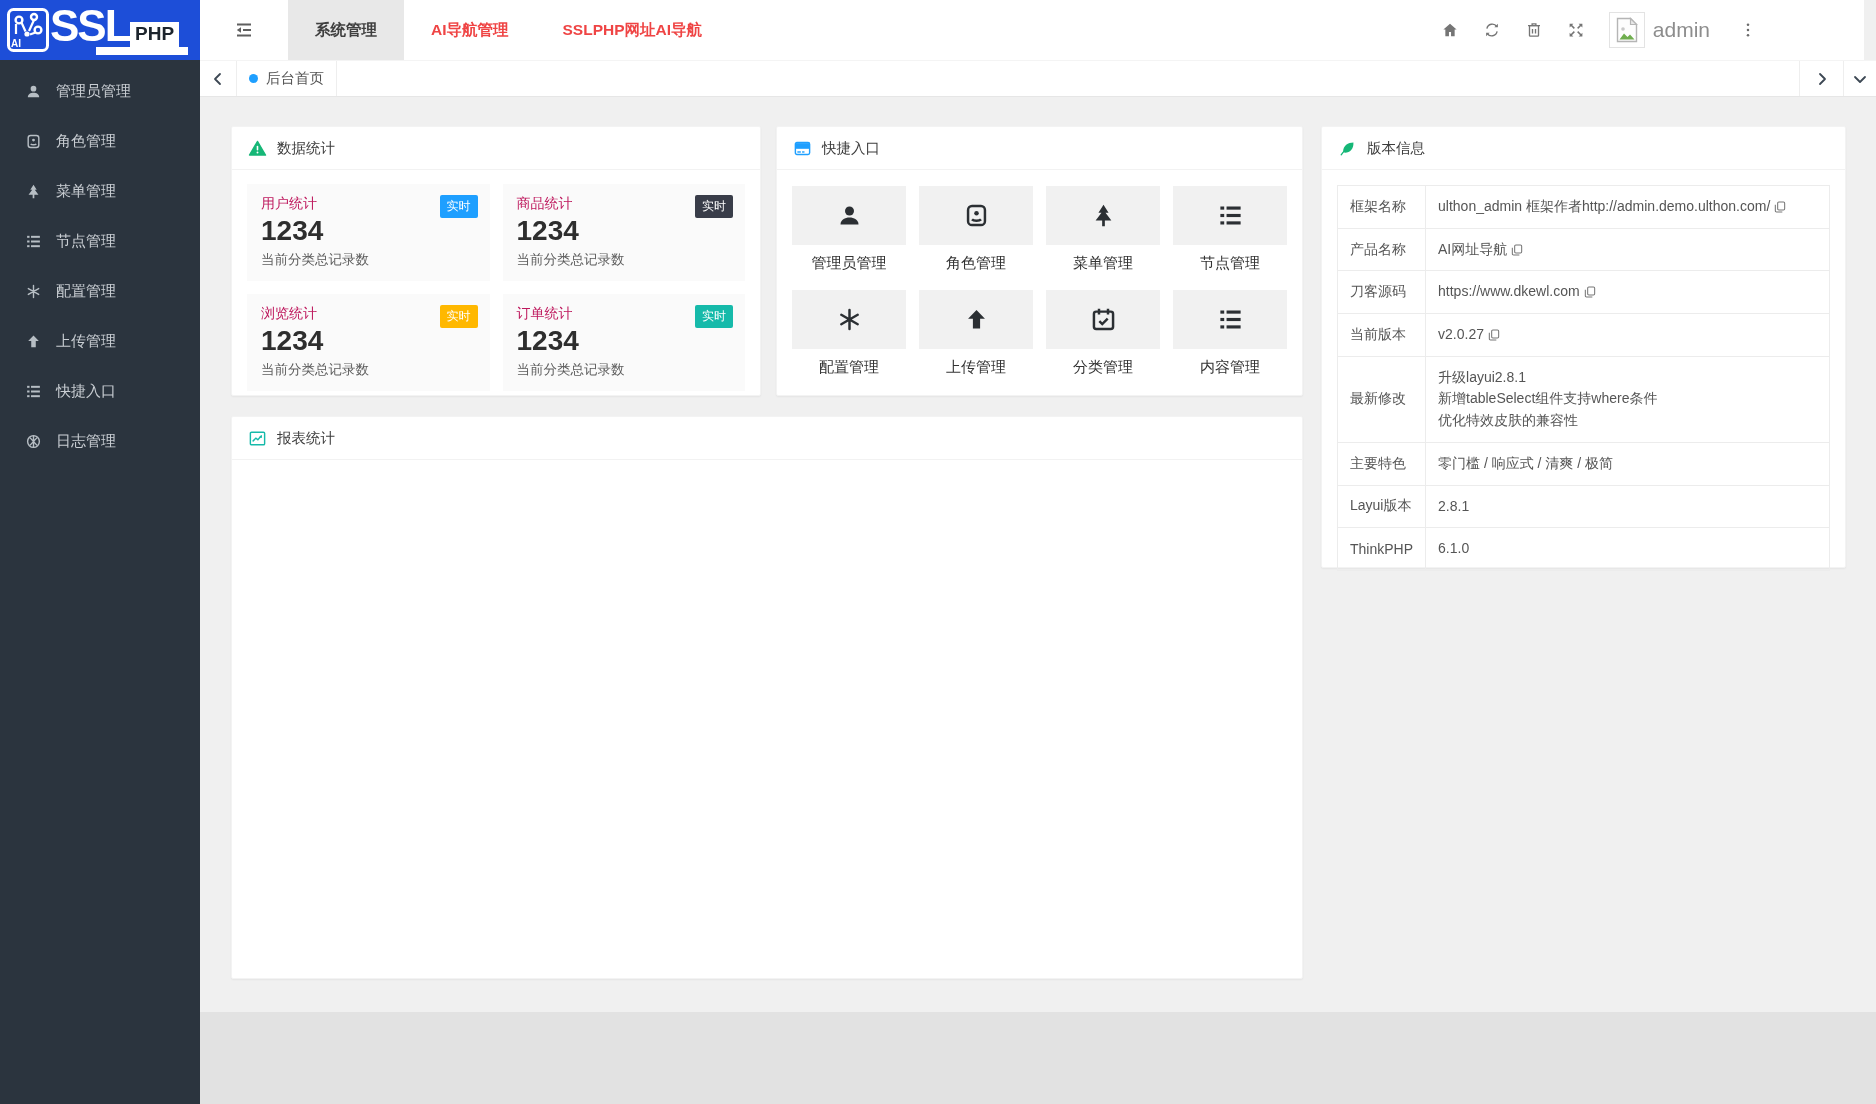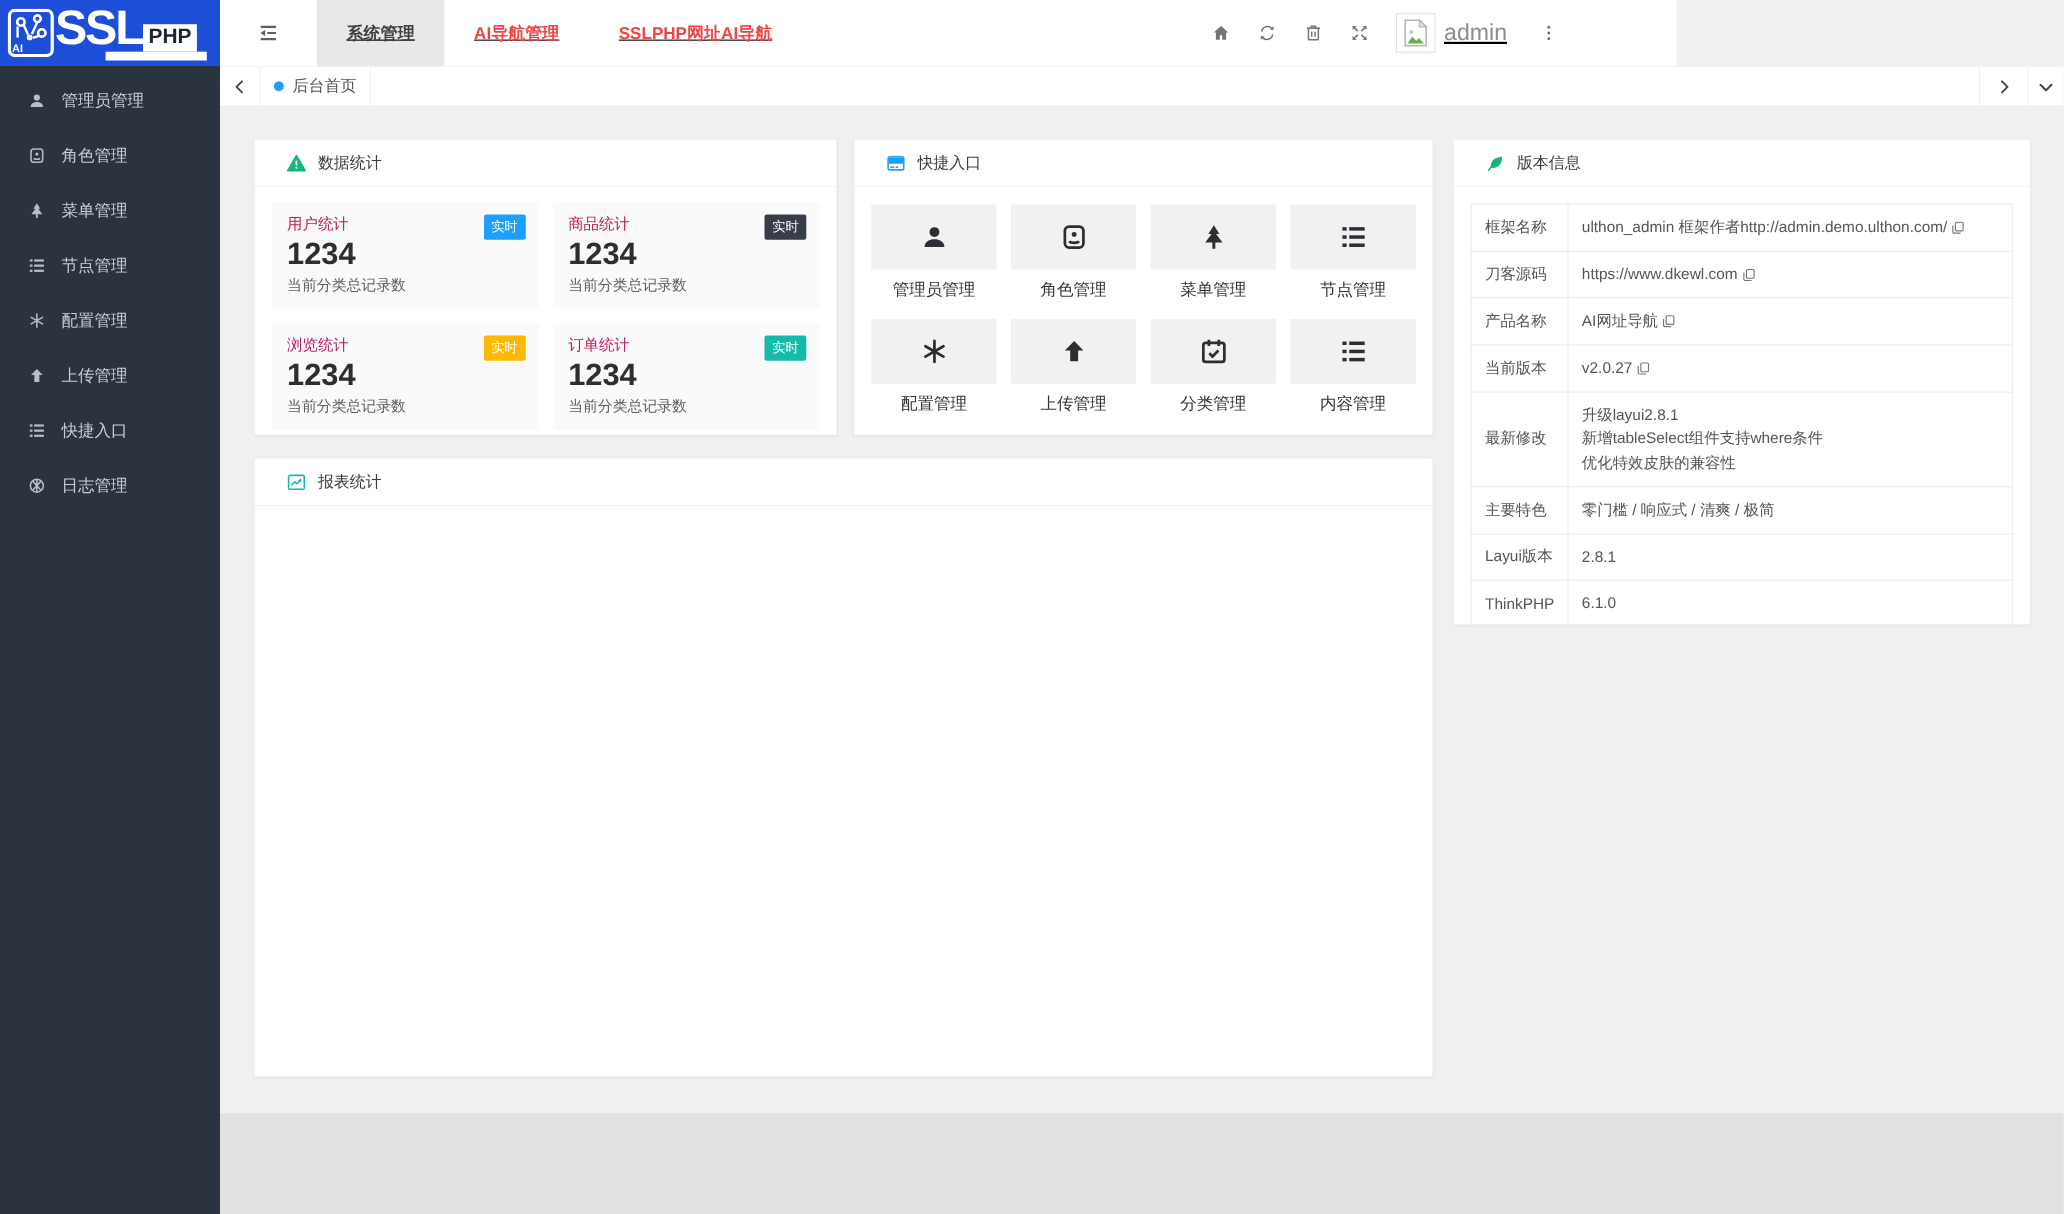--- a/index.html
+++ b/index.html
@@ -13,21 +13,21 @@
   .logo-ssl { position:absolute; left:50px; top:1px; color:#fff; font-size:44px; font-weight:bold; letter-spacing:-2px; }
   .logo-bar { position:absolute; left:96px; top:47px; width:92px; height:8px; background:#fff; }
   .logo-php { position:absolute; left:130px; top:22px; background:#fff; color:#1d252d; font-size:19px; font-weight:bold; padding:1px 5px 2px; letter-spacing:0; }
   .menu { padding-top:6px; }
   .menu-item { height:50px; display:flex; align-items:center; padding-left:25px; gap:14px; color:#c9ced3; font-size:15px; cursor:pointer; }
   .menu-item svg { width:17px; height:17px; flex:0 0 17px; }
   .mi-stroke { fill:none; stroke:#b7bec4; stroke-width:2; }
   .mi-fill { fill:#b7bec4; }
 
   
-  .topbar { position:absolute; left:200px; top:0; width:1324px; height:60px; background:#fff; display:flex; align-items:stretch;text-decoration:underline; }
+  .topbar { position:absolute; left:200px; top:0; width:1664px; height:60px; background:#fff; display:flex; align-items:stretch; }
   .collapse-btn { width:88px; display:flex; align-items:center; justify-content:center; cursor:pointer; }
   .nav-tab { display:flex; align-items:center; padding:0 27px; font-size:15.5px; font-weight:600; color:#ef4444; cursor:pointer; }
   .nav-tab.active { background:#e8e8e8; color:#3f3f3f; }
   .topbar-right { margin-left:auto; display:flex; align-items:center; padding-right:104px; }
   .tb-icon { width:42px; height:60px; display:flex; align-items:center; justify-content:center; cursor:pointer; }
   .tb-icon svg { width:18px; height:18px; }
   .tbi { fill:none; stroke:#757575; stroke-width:1.8; }
   .avatar-box { width:36px; height:36px; border:1px solid #e3e3e3; background:#fff; margin:0 8px 0 12px; display:flex; align-items:center; justify-content:center; cursor:pointer; }
   .admin-name { font-size:21px; color:#8d8d8d; margin-right:26px; cursor:pointer; }
 
@@ -39,21 +39,21 @@
   .ts-dot { width:9px; height:9px; border-radius:50%; background:#1e9fff; }
   .ts-spacer { flex:1; }
   .ts-next { width:44px; border-left:1px solid #eee; }
   .ts-drop { width:33px; border-left:1px solid #eee; }
   .chev { fill:none; stroke:#3d4854; stroke-width:1.8; stroke-linecap:round; stroke-linejoin:round; }
 
   
   .content { position:absolute; left:200px; top:97px; width:1676px; height:1007px; background:#f0f0f0; }
   .bottom-strip { position:absolute; left:0; top:915px; width:1676px; height:92px; background:#e2e2e2; }
   .panel { position:absolute; background:#fff; border:1px solid #f3f3f3; border-radius:2px; box-shadow:0 1px 2px rgba(0,0,0,.05); }
-  .panel-hd { height:43px; display:flex; align-items:center; gap:10px; padding:0 28px; border-bottom:1px solid #f2f2f2; font-size:14.5px; color:#3c3c3c; }
+  .panel-hd { height:43px; display:flex; align-items:center; gap:10px; padding:0 16px; border-bottom:1px solid #f2f2f2; font-size:14.5px; color:#3c3c3c; }
   .panel-hd svg { width:19px; height:19px; }
 
   .p-stats { left:31px; top:29px; width:530px; height:270px; }
   .p-quick { left:576px; top:29px; width:527px; height:270px; }
   .p-version { left:1121px; top:29px; width:525px; height:442px; }
   .p-report { left:31px; top:319px; width:1072px; height:563px; }
 
   
   .stats-body { padding:14px 15px; display:grid; grid-template-columns:1fr 1fr; gap:13px; }
   .stat-card { position:relative; background:#fafafa; height:97px; padding:11px 14px; }
@@ -407,34 +407,34 @@
       <table class="v-table">
         <tbody>
           <tr>
             <td class="v-label">框架名称</td>
             <td><span class="v-value">ulthon_admin 框架作者http://admin.demo.ulthon.com/</span><span class="copy-icon"><svg width="14" height="14" viewBox="0 0 24 24">
                     <rect x="8" y="3.5" width="12" height="13.5" rx="2" fill="#fff" stroke="#777" stroke-width="1.8"></rect>
                     <path d="M16 20.5H6a2 2 0 0 1-2-2V8" fill="none" stroke="#777" stroke-width="1.8"></path>
                   </svg></span></td>
           </tr>
           <tr>
+            <td class="v-label">产品名称</td>
+            <td><span class="v-value">AI网址导航</span><span class="copy-icon"><svg width="14" height="14" viewBox="0 0 24 24">
+                    <rect x="8" y="3.5" width="12" height="13.5" rx="2" fill="#fff" stroke="#777" stroke-width="1.8"></rect>
+                    <path d="M16 20.5H6a2 2 0 0 1-2-2V8" fill="none" stroke="#777" stroke-width="1.8"></path>
+                  </svg></span></td>
+          </tr>
+          <tr>
             <td class="v-label">刀客源码</td>
             <td><span class="v-value">https://www.dkewl.com</span><span class="copy-icon"><svg width="14" height="14" viewBox="0 0 24 24">
                     <rect x="8" y="3.5" width="12" height="13.5" rx="2" fill="#fff" stroke="#777" stroke-width="1.8"></rect>
                     <path d="M16 20.5H6a2 2 0 0 1-2-2V8" fill="none" stroke="#777" stroke-width="1.8"></path>
                   </svg></span></td>
           </tr>
           <tr>
-            <td class="v-label">产品名称</td>
-            <td><span class="v-value">AI网址导航</span><span class="copy-icon"><svg width="14" height="14" viewBox="0 0 24 24">
-                    <rect x="8" y="3.5" width="12" height="13.5" rx="2" fill="#fff" stroke="#777" stroke-width="1.8"></rect>
-                    <path d="M16 20.5H6a2 2 0 0 1-2-2V8" fill="none" stroke="#777" stroke-width="1.8"></path>
-                  </svg></span></td>
-          </tr>
-          <tr>
             <td class="v-label">当前版本</td>
             <td><span class="v-value">v2.0.27</span><span class="copy-icon"><svg width="14" height="14" viewBox="0 0 24 24">
                     <rect x="8" y="3.5" width="12" height="13.5" rx="2" fill="#fff" stroke="#777" stroke-width="1.8"></rect>
                     <path d="M16 20.5H6a2 2 0 0 1-2-2V8" fill="none" stroke="#777" stroke-width="1.8"></path>
                   </svg></span></td>
           </tr>
           <tr>
             <td class="v-label">最新修改</td>
             <td><span class="v-value">升级layui2.8.1
 新增tableSelect组件支持where条件

